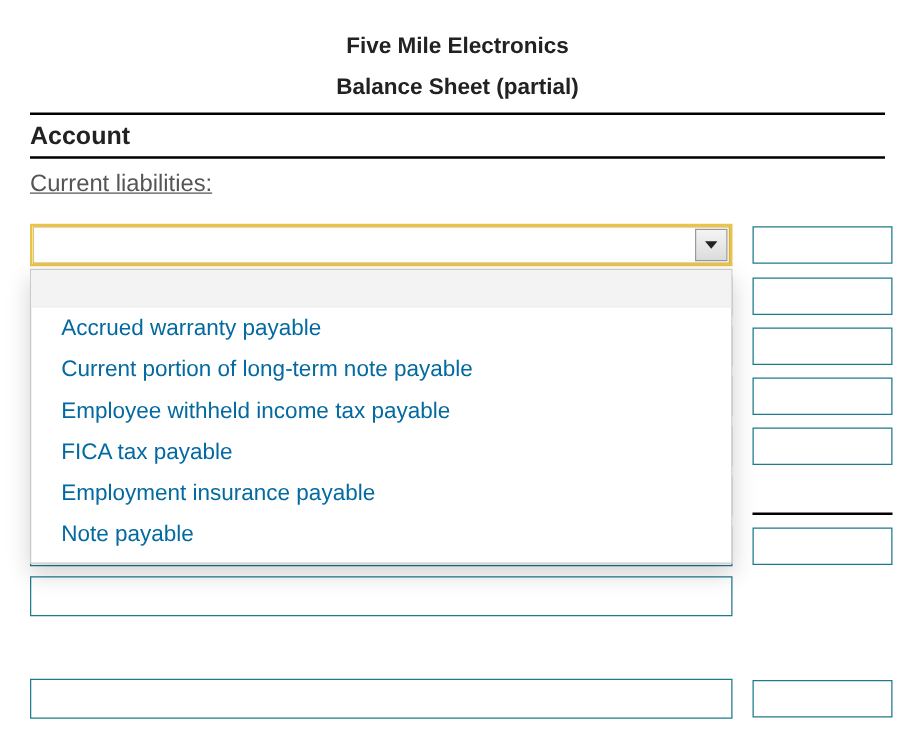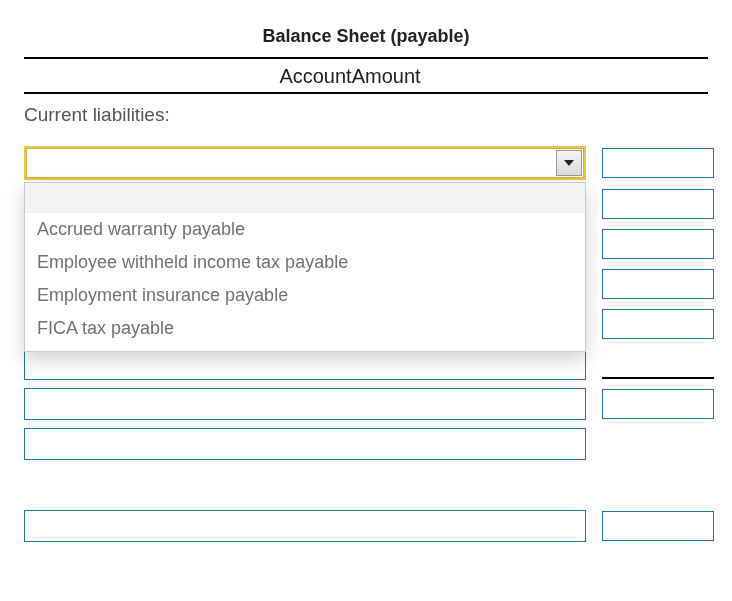--- a/index.html
+++ b/index.html
@@ -17,35 +17,36 @@
     font-size: 18px;
     padding: 6px 0;
   }
   .header-rule {
     border: none;
     border-top: 2px solid #000;
     margin: 4px 0 0 0;
   }
   .colheads {
     display: flex;
-    justify-content: center;
-    font-weight: normal;
+    justify-content: space-between;
+    font-weight: bold;
     font-size: 20px;
     padding: 6px 0 4px 0;
   }
   .colheads .amount { padding-right: 32px; }
   .head-rule {
     border: none;
     border-top: 2px solid #000;
     margin: 0 0 10px 0;
   }
   .section-label {
     font-size: 19px;
     color: #555;
     margin: 8px 0 20px 0;
+    text-decoration: underline;
   }
   .form-area { position: relative; }
   .row {
     display: flex;
     align-items: center;
     margin: 8px 0;
     gap: 16px;
   }
   .account-cell { flex: 0 0 562px; position: relative; }
   .amount-cell {
@@ -99,60 +100,62 @@
     box-shadow: 0 8px 18px rgba(0,0,0,0.18);
     z-index: 10;
     padding-bottom: 6px;
   }
   .dropdown .blank {
     height: 30px;
     background: #f3f3f3;
     border-bottom: 1px solid #eee;
   }
   .dropdown .option {
-    padding: 6px 12px;
+    padding: 6px 24px;
     font-size: 18px;
-    color: #737373;
+    color: #0369a1;
     cursor: pointer;
   }
   .totals-gap { height: 34px; }
 </style>
 </head>
 <body>
 
 <div class="header">
-  <div class="line">Balance Sheet (payable)</div>
+  <div class="line">Five Mile Electronics</div>
+  <div class="line">Balance Sheet (partial)</div>
 </div>
 <hr class="header-rule">
 
 <div class="colheads">
   <span>Account</span>
-  <span class="amount">Amount</span>
 </div>
 <hr class="head-rule">
 
 <div class="section-label">Current liabilities:</div>
 
 <div class="form-area">
 
   <div class="row">
     <div class="account-cell">
       <div class="select-box">
         <span class="arrow">
           <svg viewBox="0 0 10 10">
               <polygon points="0,2 10,2 5,8" fill="#222"></polygon>
             </svg>
         </span>
       </div>
       <div class="dropdown">
         <div class="blank"></div>
         <div class="option">Accrued warranty payable</div>
+        <div class="option">Current portion of long-term note payable</div>
         <div class="option">Employee withheld income tax payable</div>
+        <div class="option">FICA tax payable</div>
         <div class="option">Employment insurance payable</div>
-        <div class="option">FICA tax payable</div>
+        <div class="option">Note payable</div>
       </div>
     </div>
     <div class="amount-cell"></div>
   </div>
 
   <div class="row">
     <div class="account-cell">
         <div class="hidden-select"></div>
       </div>
     <div class="amount-cell"></div>

